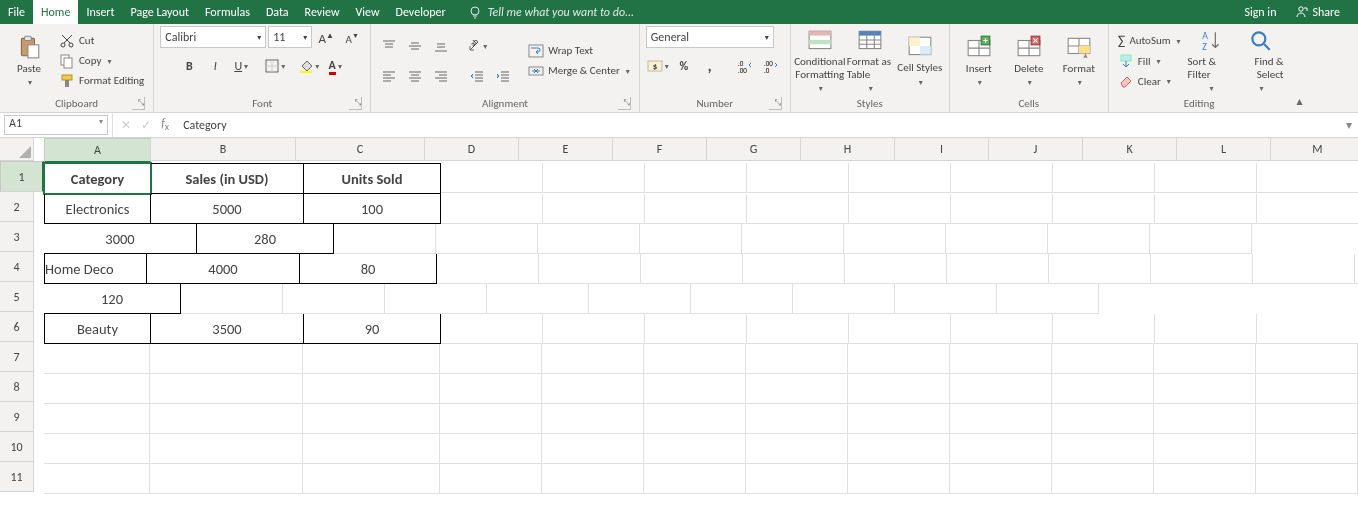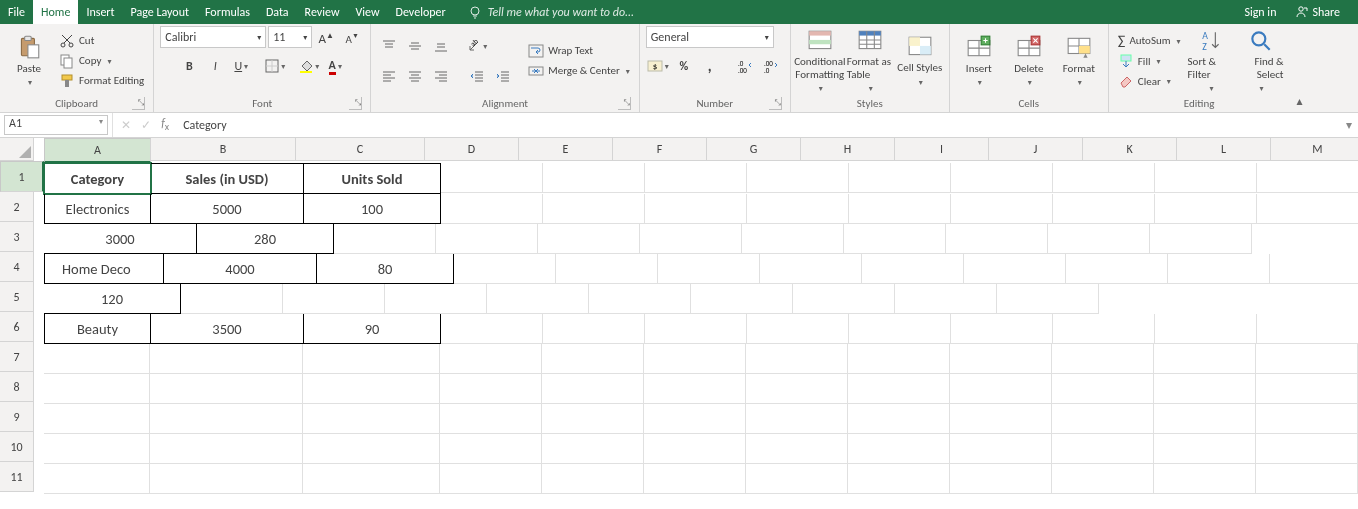--- a/index.html
+++ b/index.html
@@ -479,21 +479,21 @@
         <div class="cell cDef"></div>
         <div class="cell cDef"></div>
         <div class="cell cDef"></div>
         <div class="cell cDef"></div>
         <div class="cell cDef"></div>
         <div class="cell cDef"></div>
         <div class="cell cDef"></div>
         <div class="cell cDef"></div>
     </div>
     <div class="cellsrow">
-      <div class="cell cA center bd bdl fs14" style="justify-content:flex-start;padding-left:17px">Home Deco</div>
+      <div class="cell cA center bd bdl fs14" style="justify-content:flex-start;padding-left:0">Home Deco</div>
       <div class="cell cB center bd fs14">4000</div>
       <div class="cell cC center bd fs14">80</div>
       <div class="cell cDef"></div>
         <div class="cell cDef"></div>
         <div class="cell cDef"></div>
         <div class="cell cDef"></div>
         <div class="cell cDef"></div>
         <div class="cell cDef"></div>
         <div class="cell cDef"></div>
         <div class="cell cDef"></div>

